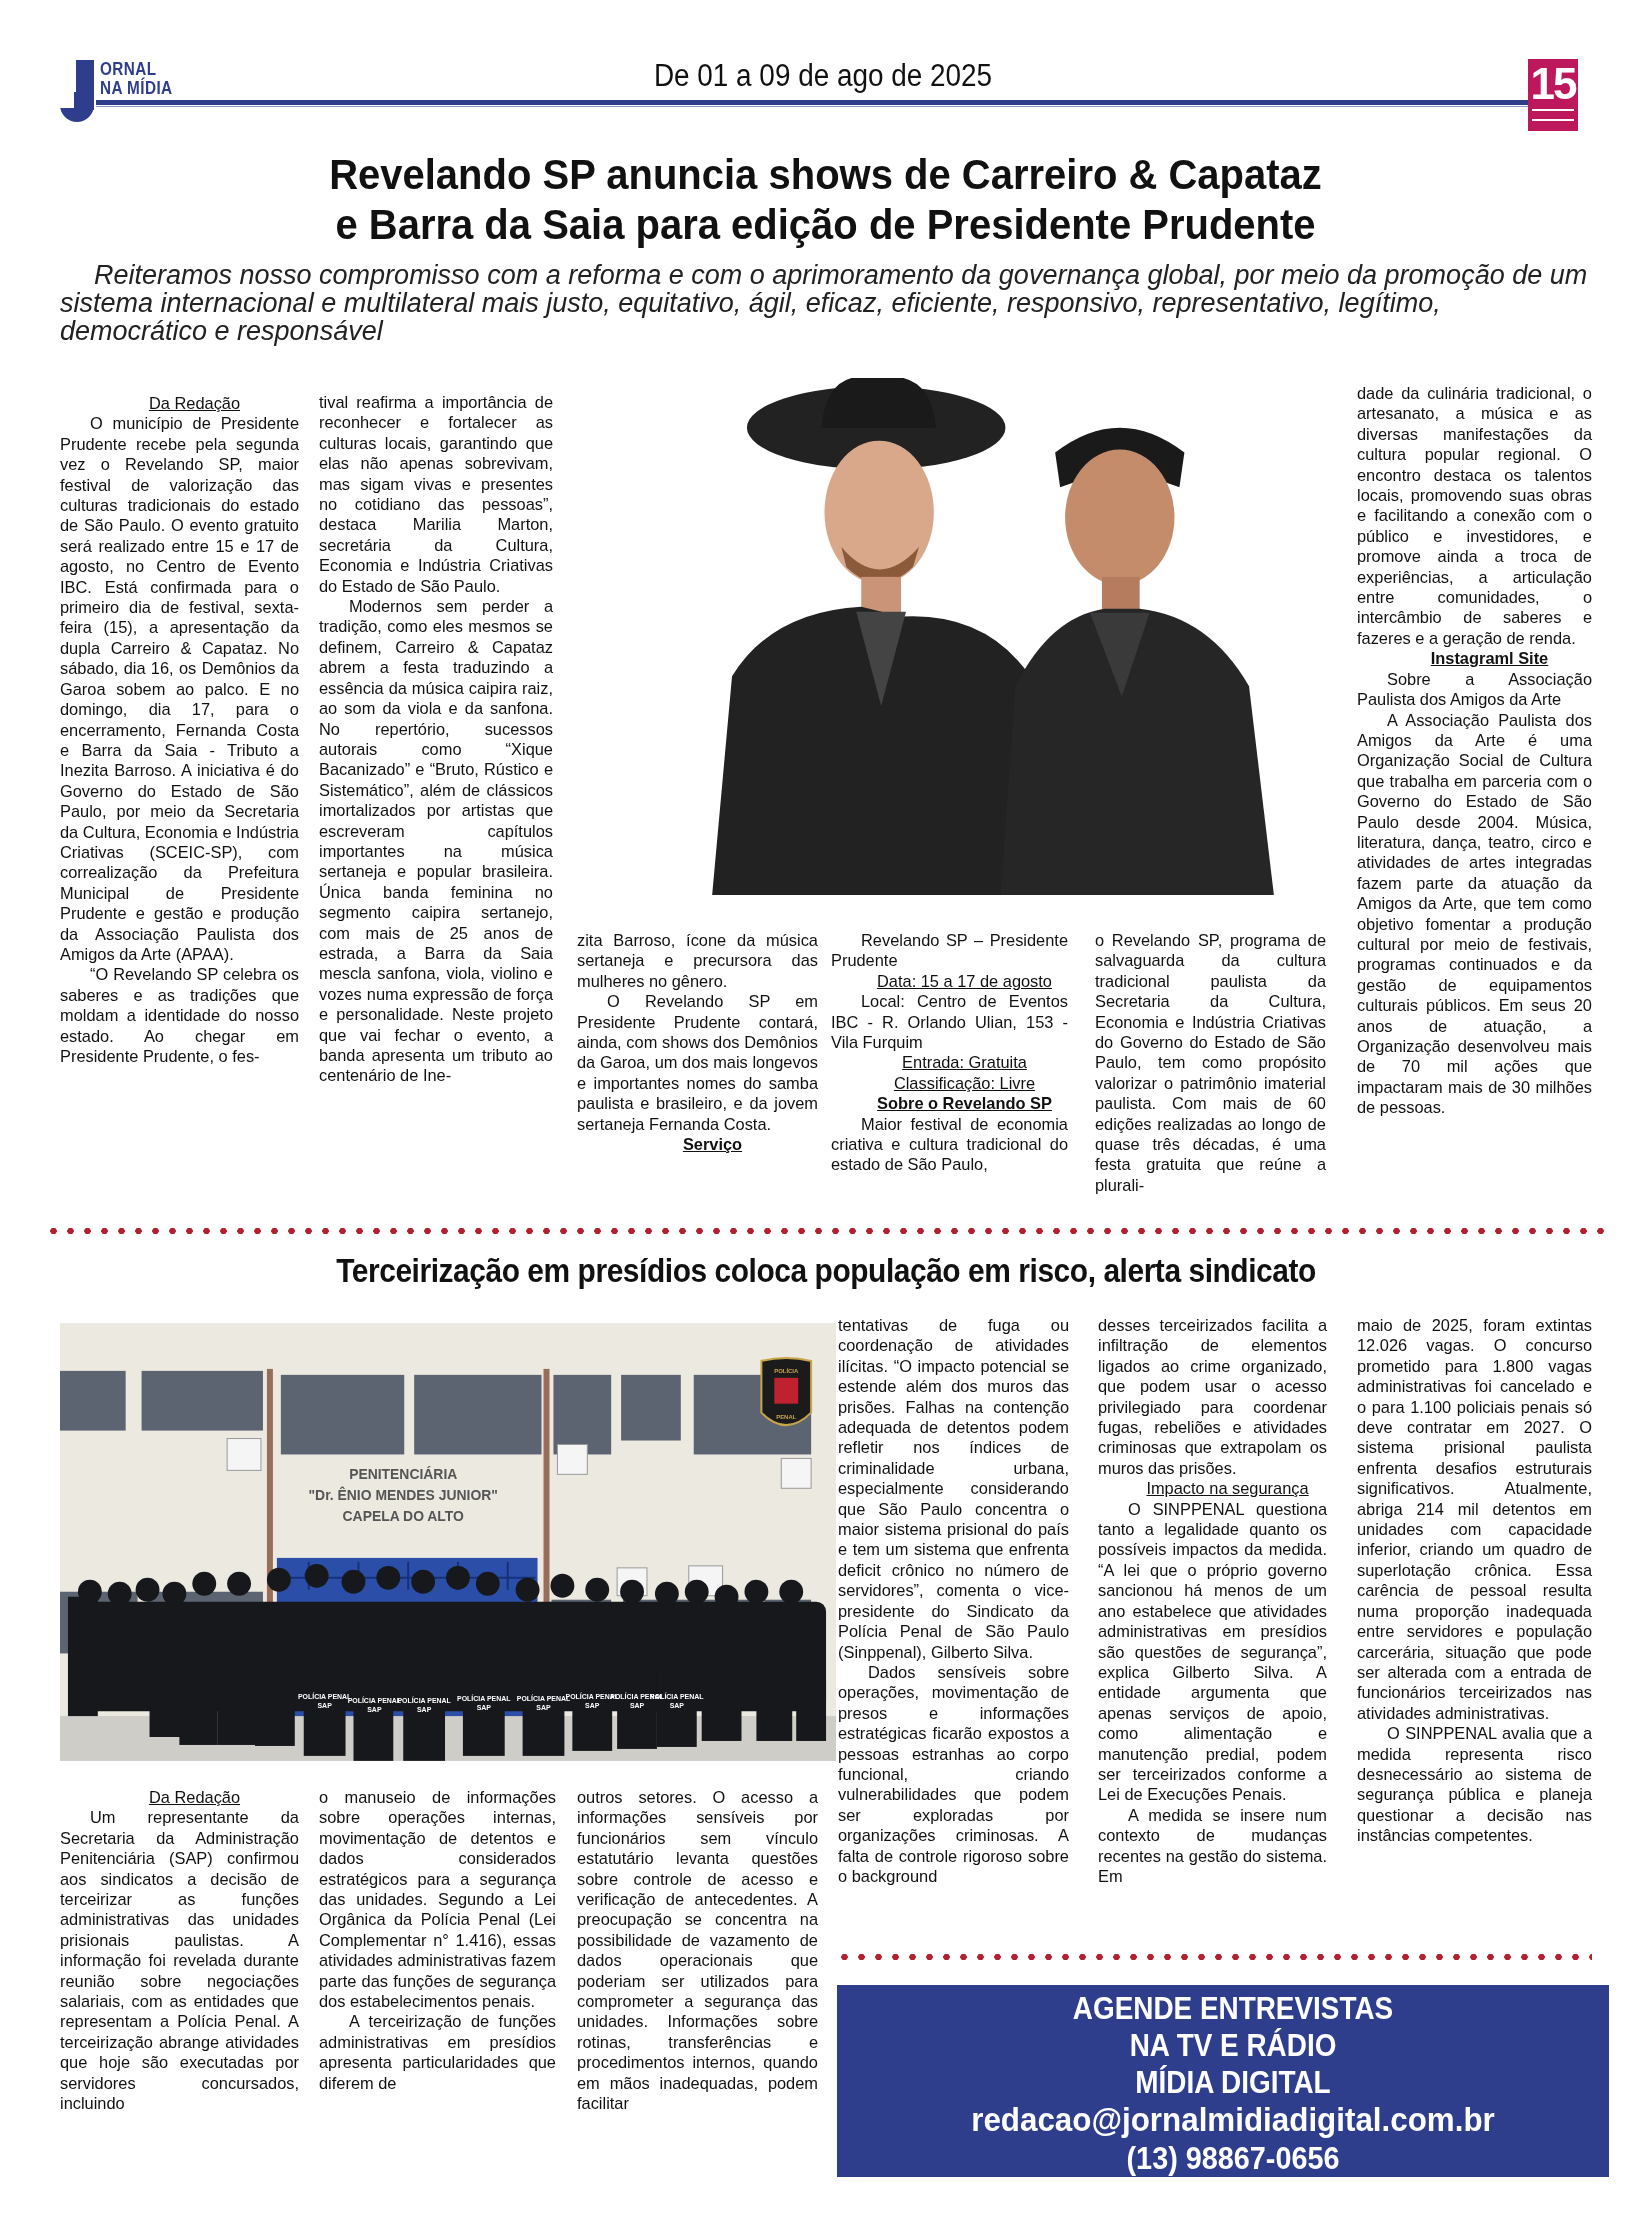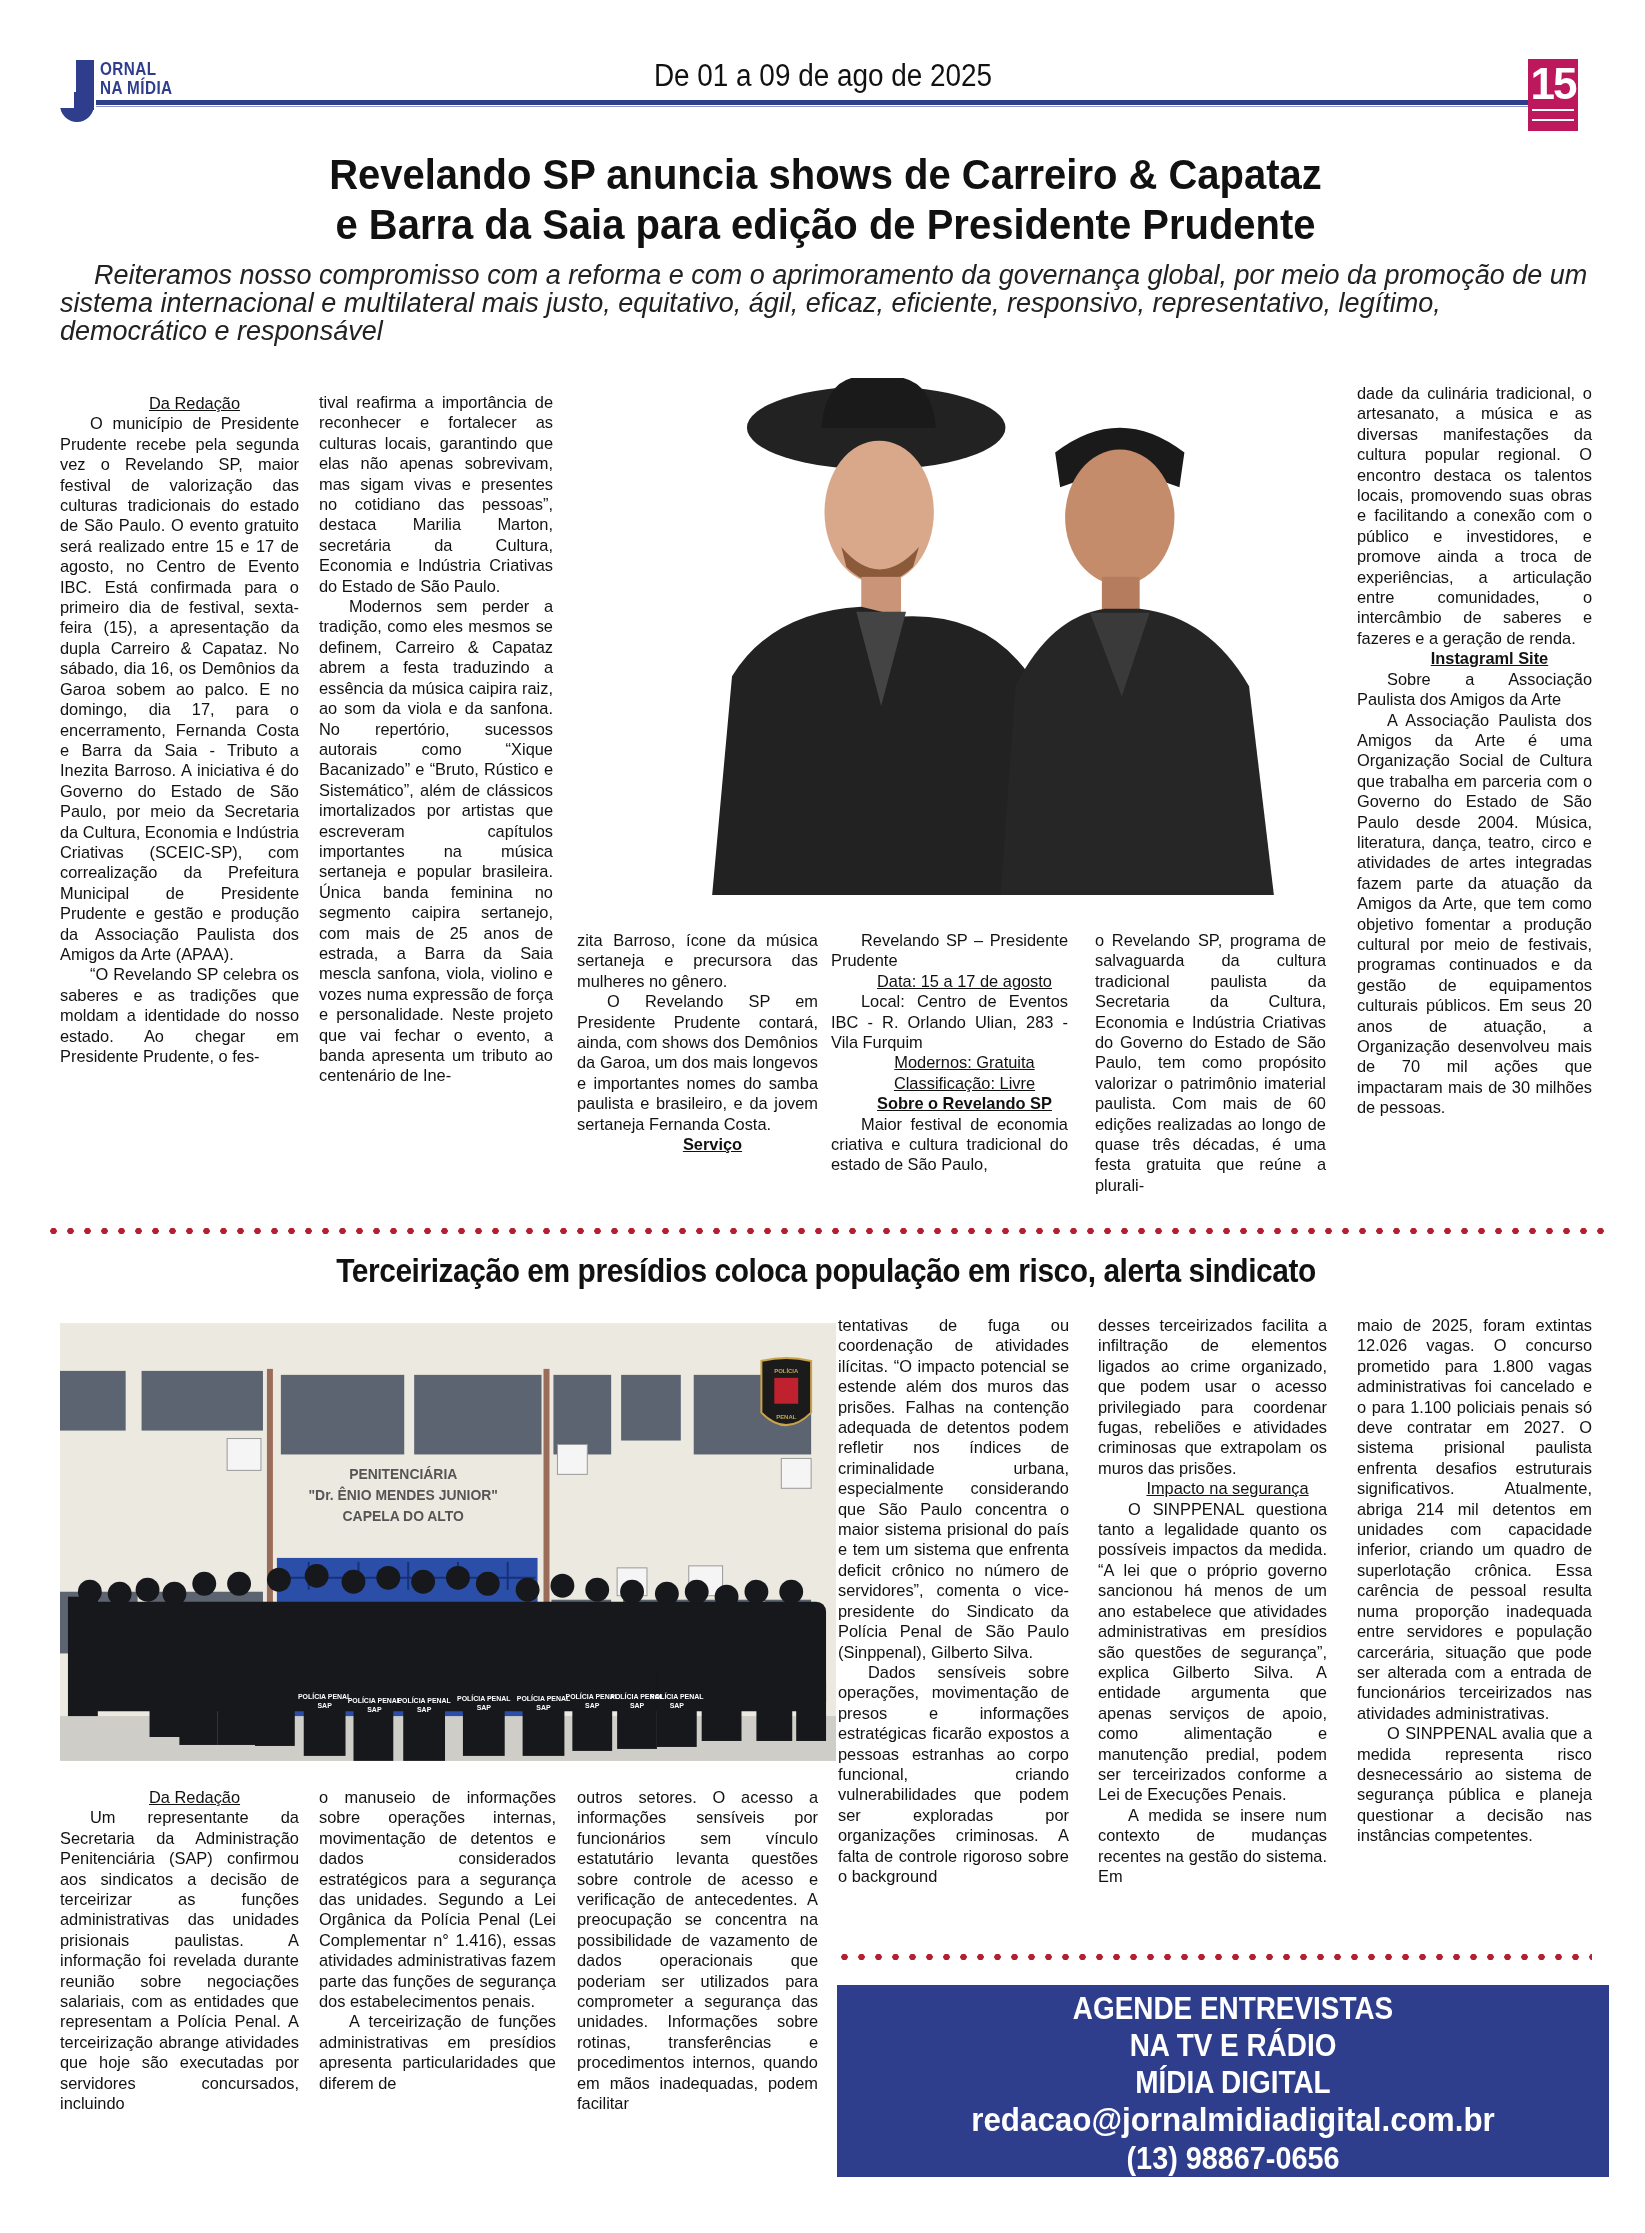--- a/index.html
+++ b/index.html
@@ -103,22 +103,22 @@
 
 <div class="col" style="left:577px; top:930px; width:241px;">
   <p class="noindent">zita Barroso, ícone da música sertaneja e precursora das mulheres no gênero.</p>
   <p>O Revelando SP em Presidente Prudente contará, ainda, com shows dos Demônios da Garoa, um dos mais longevos e importantes nomes do samba paulista e brasileiro, e da jovem sertaneja Fernanda Costa.</p>
   <p class="bold left">Serviço</p>
 </div>
 
 <div class="col" style="left:831px; top:930px; width:237px;">
   <p>Revelando SP – Presidente Prudente</p>
   <p class="left">Data: 15 a 17 de agosto</p>
-  <p>Local: Centro de Eventos IBC - R. Orlando Ulian, 283 - Vila Furquim</p>
-  <p class="left">Modernos: Gratuita</p>
+  <p>Local: Centro de Eventos IBC - R. Orlando Ulian, 153 - Vila Furquim</p>
+  <p class="left">Entrada: Gratuita</p>
   <p class="left">Classificação: Livre</p>
   <p class="bold left">Sobre o Revelando SP</p>
   <p>Maior festival de economia criativa e cultura tradicional do estado de São Paulo,</p>
 </div>
 
 <div class="col" style="left:1095px; top:930px; width:231px;">
   <p class="noindent">o Revelando SP, programa de salvaguarda da cultura tradicional paulista da Secretaria da Cultura, Economia e Indústria Criativas do Governo do Estado de São Paulo, tem como propósito valorizar o patrimônio imaterial paulista. Com mais de 60 edições realizadas ao longo de quase três décadas, é uma festa gratuita que reúne a plurali-</p>
 </div>
 
 <div class="col" style="left:1357px; top:383px; width:235px;">

